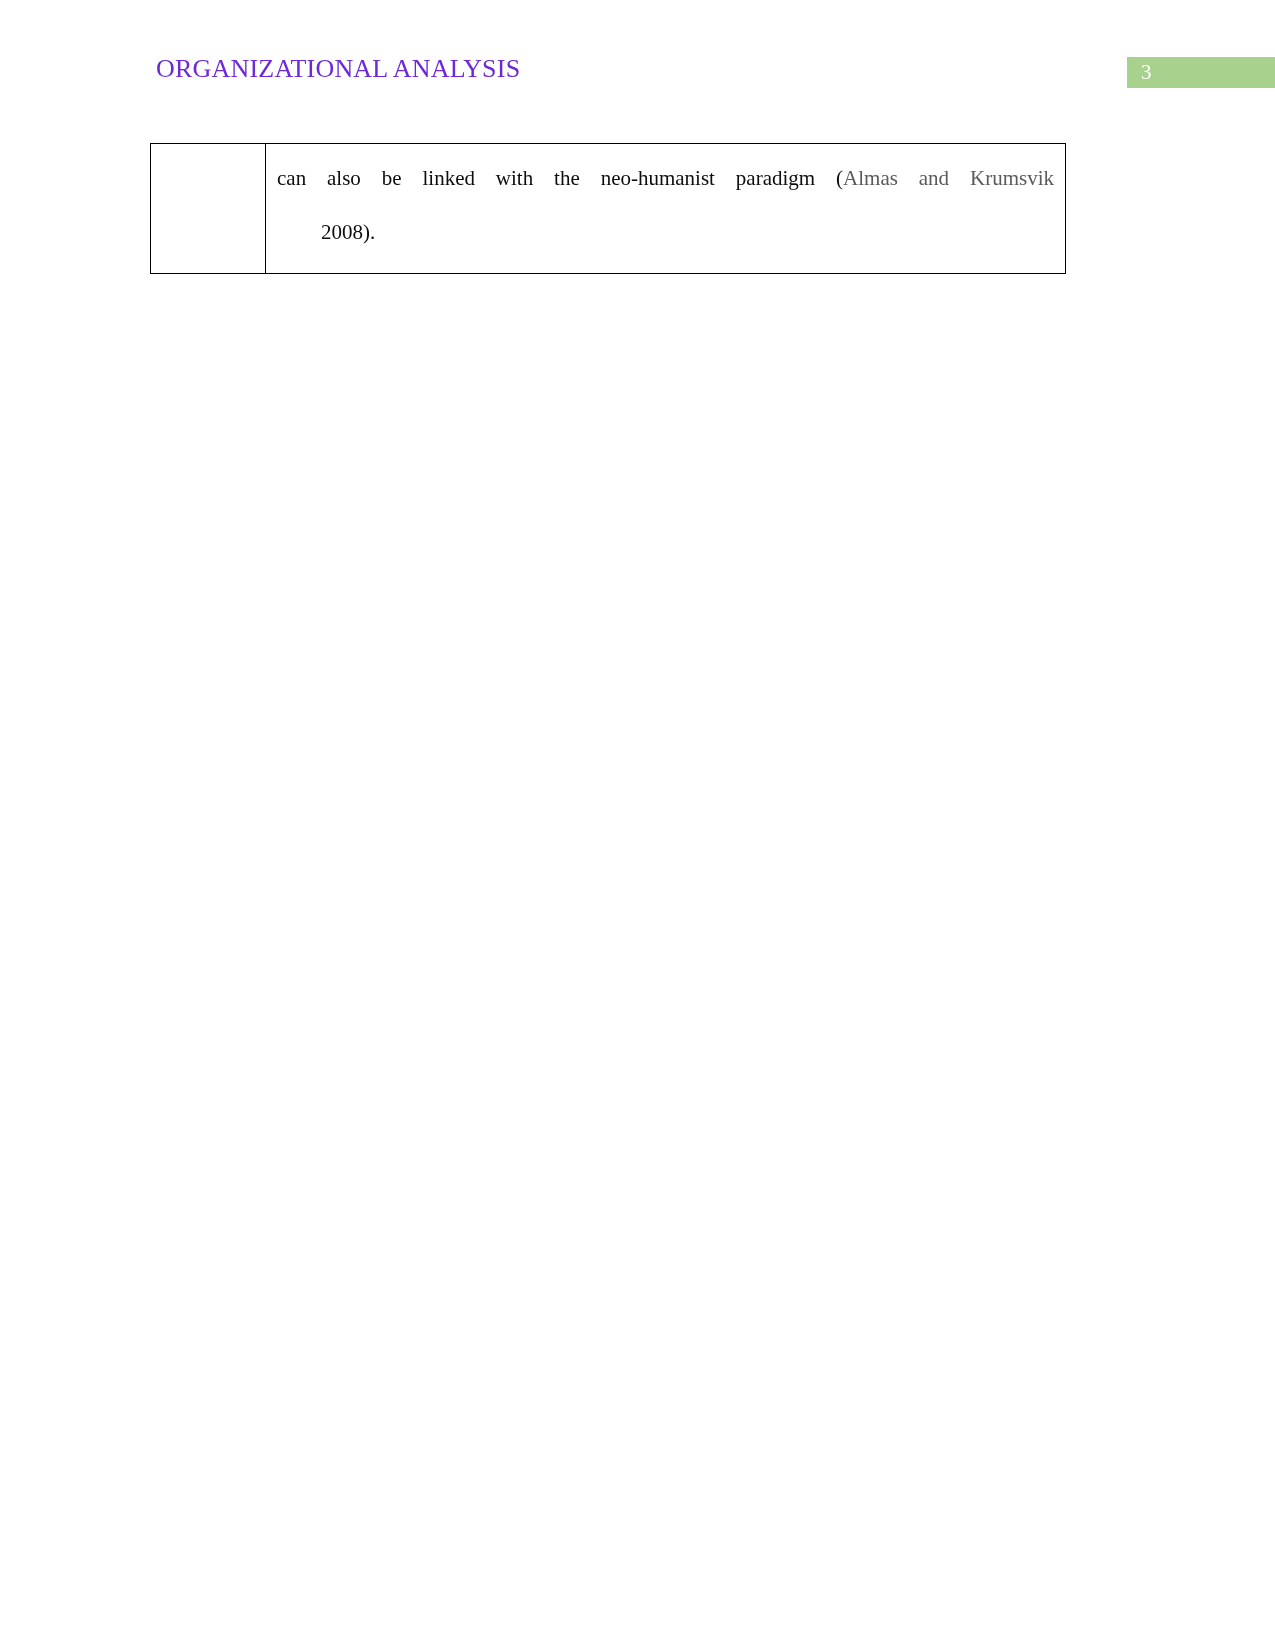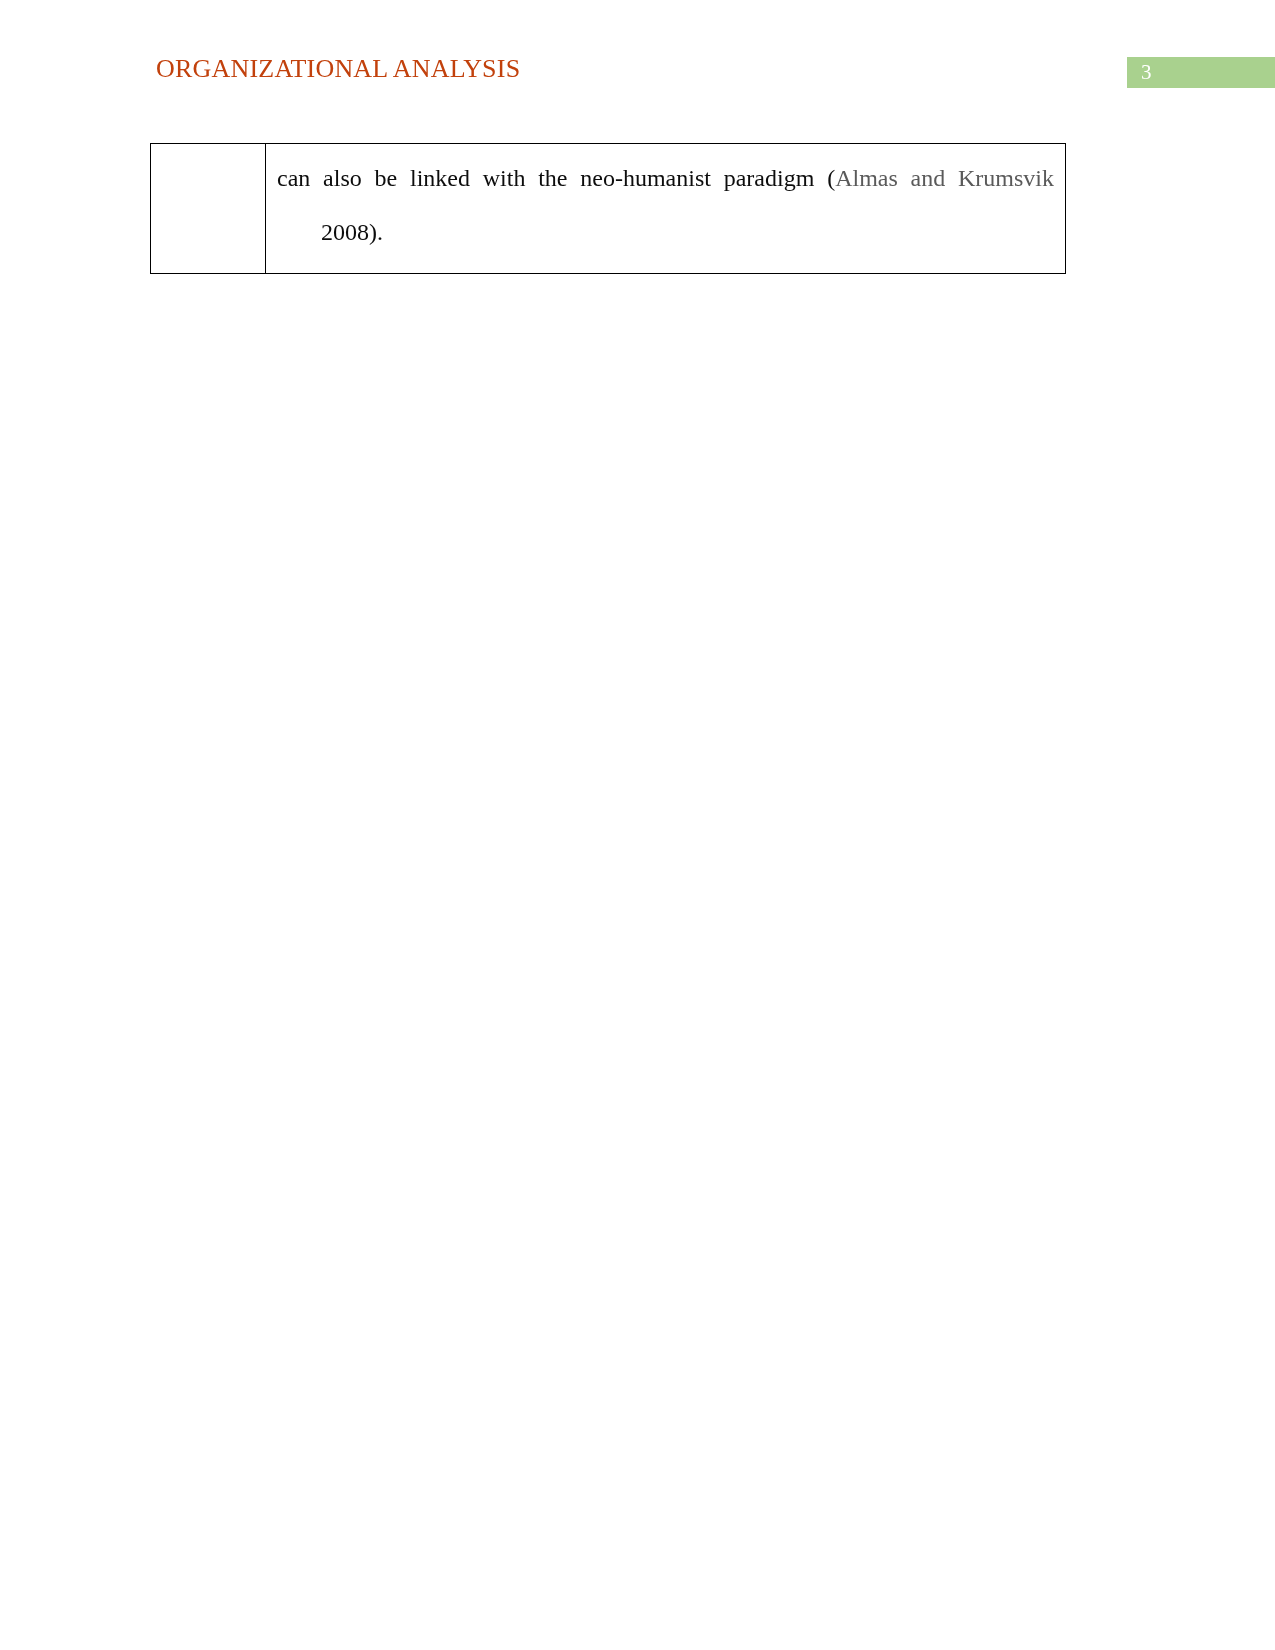--- a/index.html
+++ b/index.html
@@ -31,21 +31,21 @@
     height: 42px;
   }
 
   .header-title {
     position: absolute;
     left: 156px;
     top: 0px;
     font-size: 26px;
     line-height: 34px;
     letter-spacing: 0.2px;
-    color: #c2410c;
+    color: #6d28d9;
     white-space: nowrap;
   }
 
   .page-number-badge {
     position: absolute;
     left: 1127px;
     top: 5px;
     width: 148px;
     height: 31px;
     background: #a9d18e;
@@ -81,21 +81,21 @@
     height: 109px;
   }
 
   .cell-body {
     width: 777px;
     padding: 7px 11px 14px 11px !important;
   }
 
   .body-paragraph {
     margin: 0;
-    font-size: 24px;
+    font-size: 21px;
     line-height: 54px;
     text-align: justify;
     text-justify: inter-word;
     color: #0d0d0d;
     word-spacing: 0.5px;
   }
 
   .body-paragraph .citation {
     color: #5a5a5a;
   }

